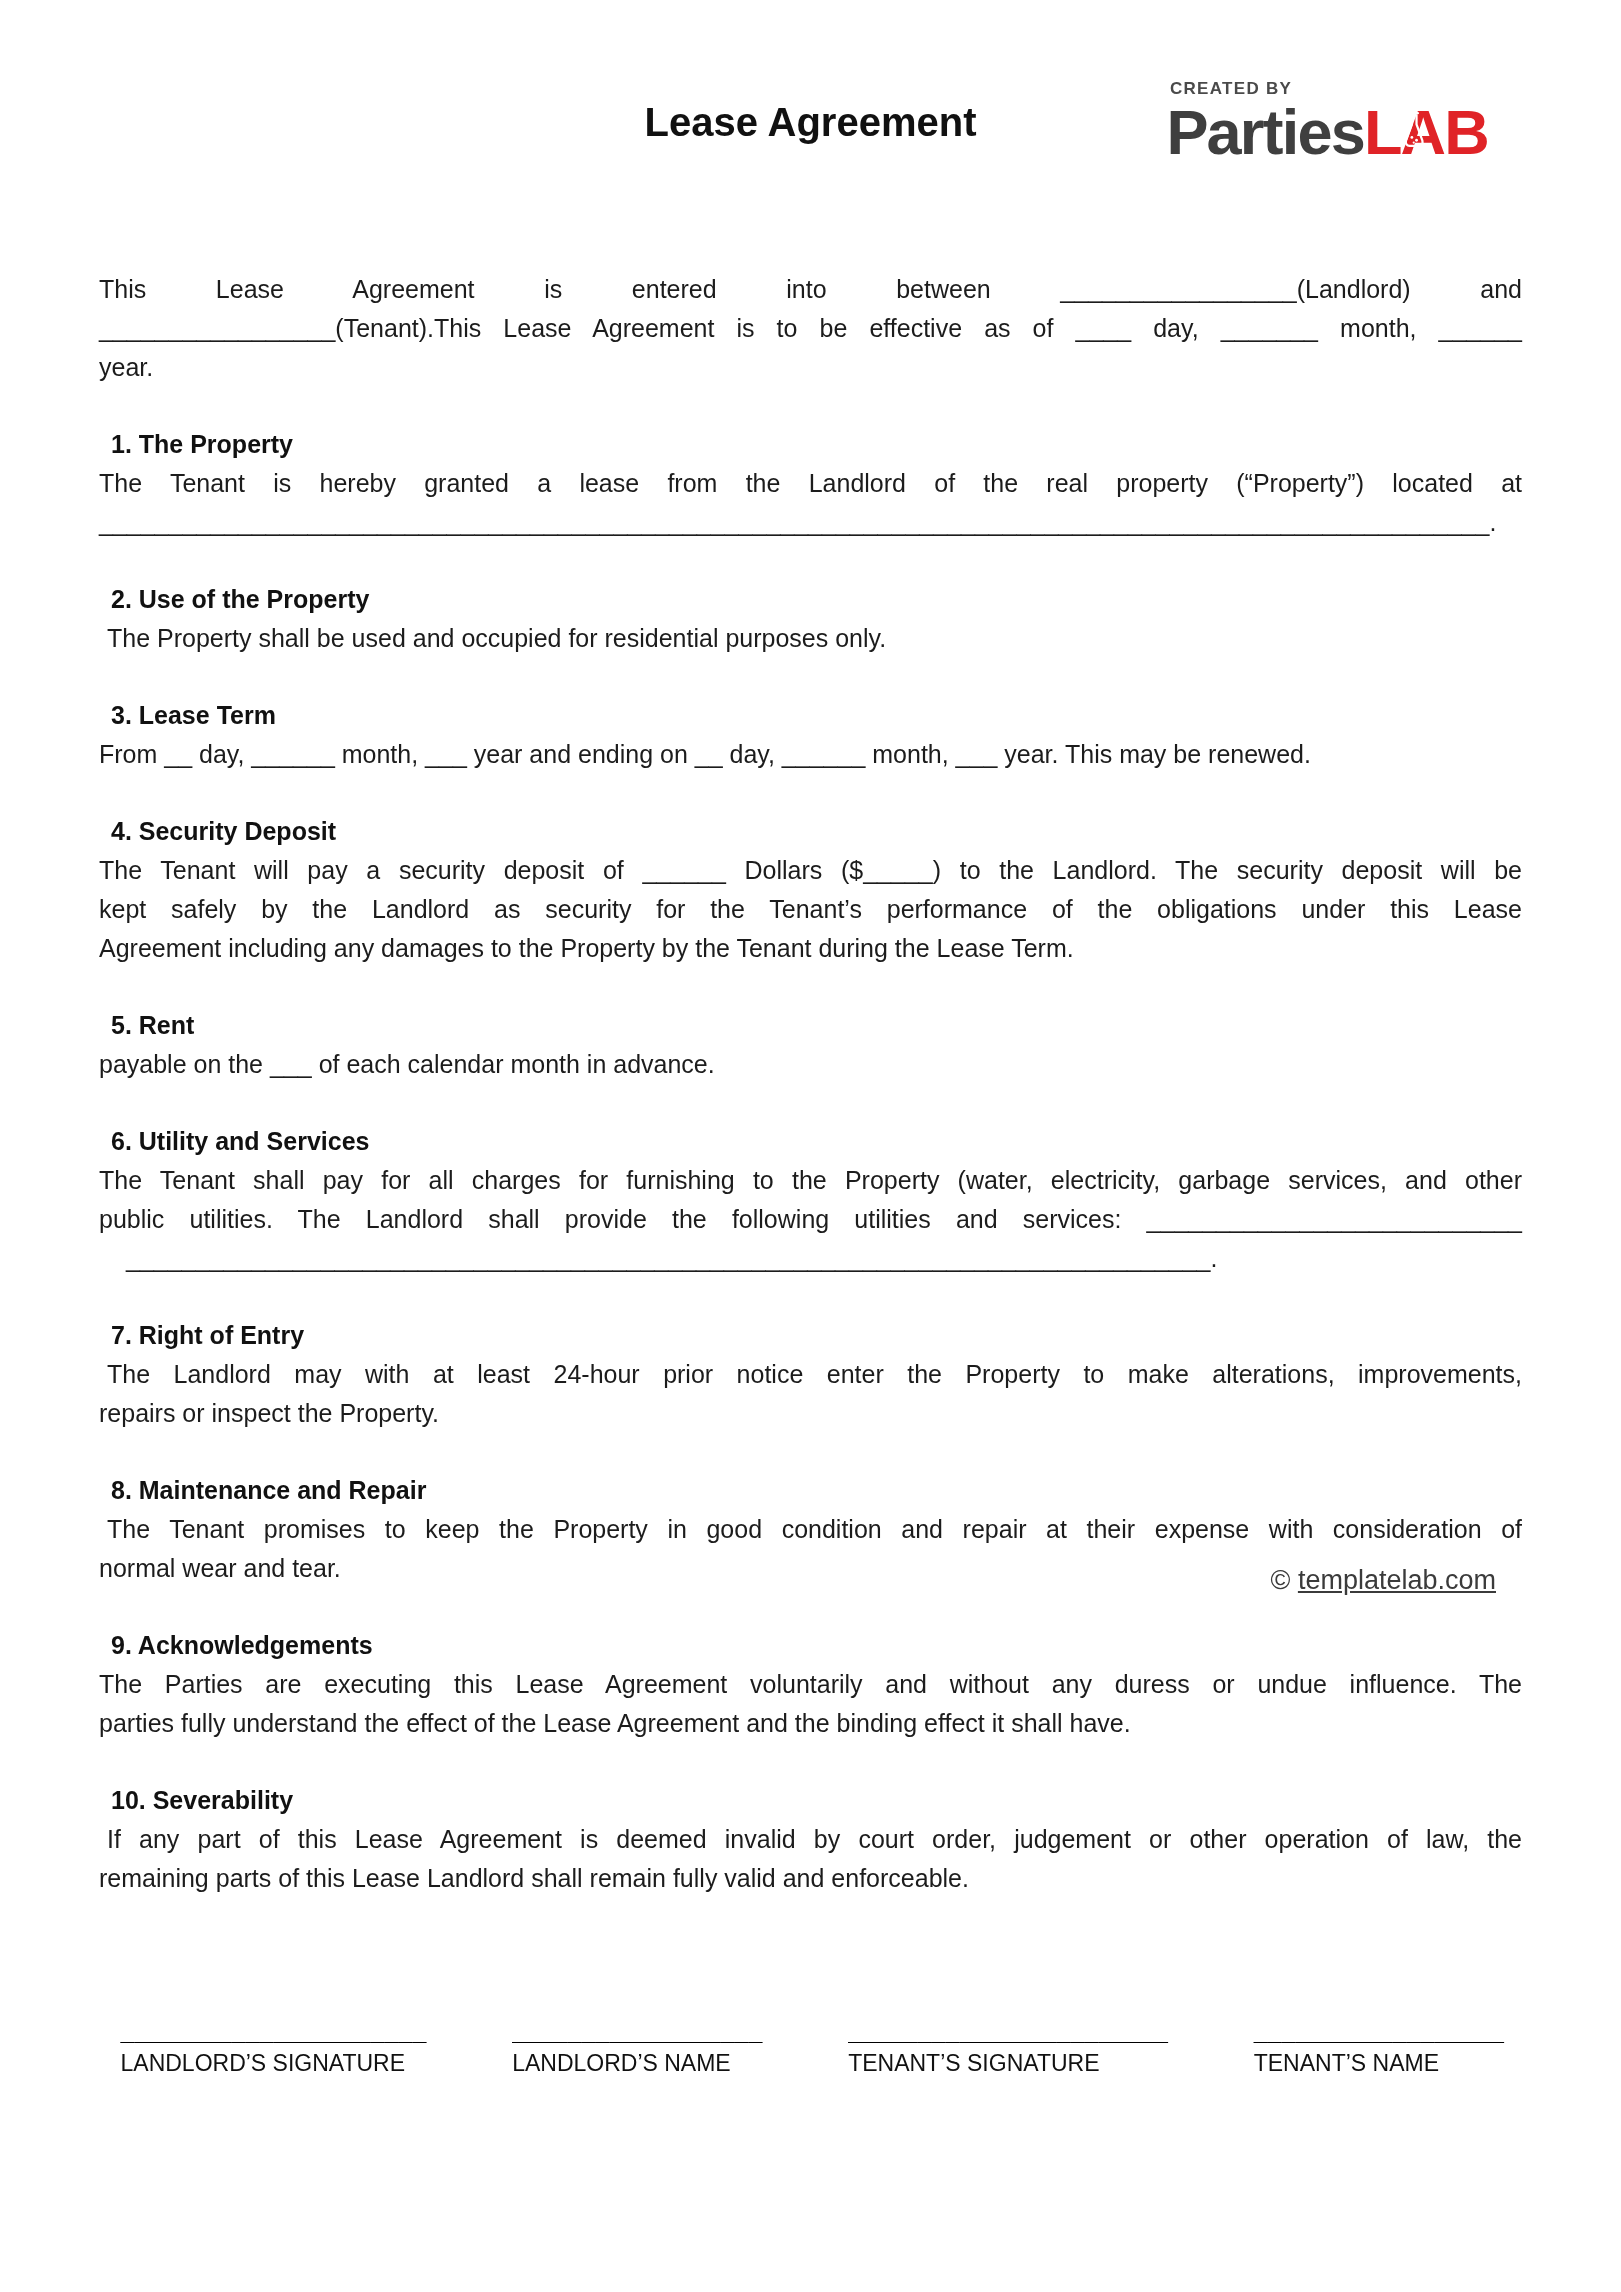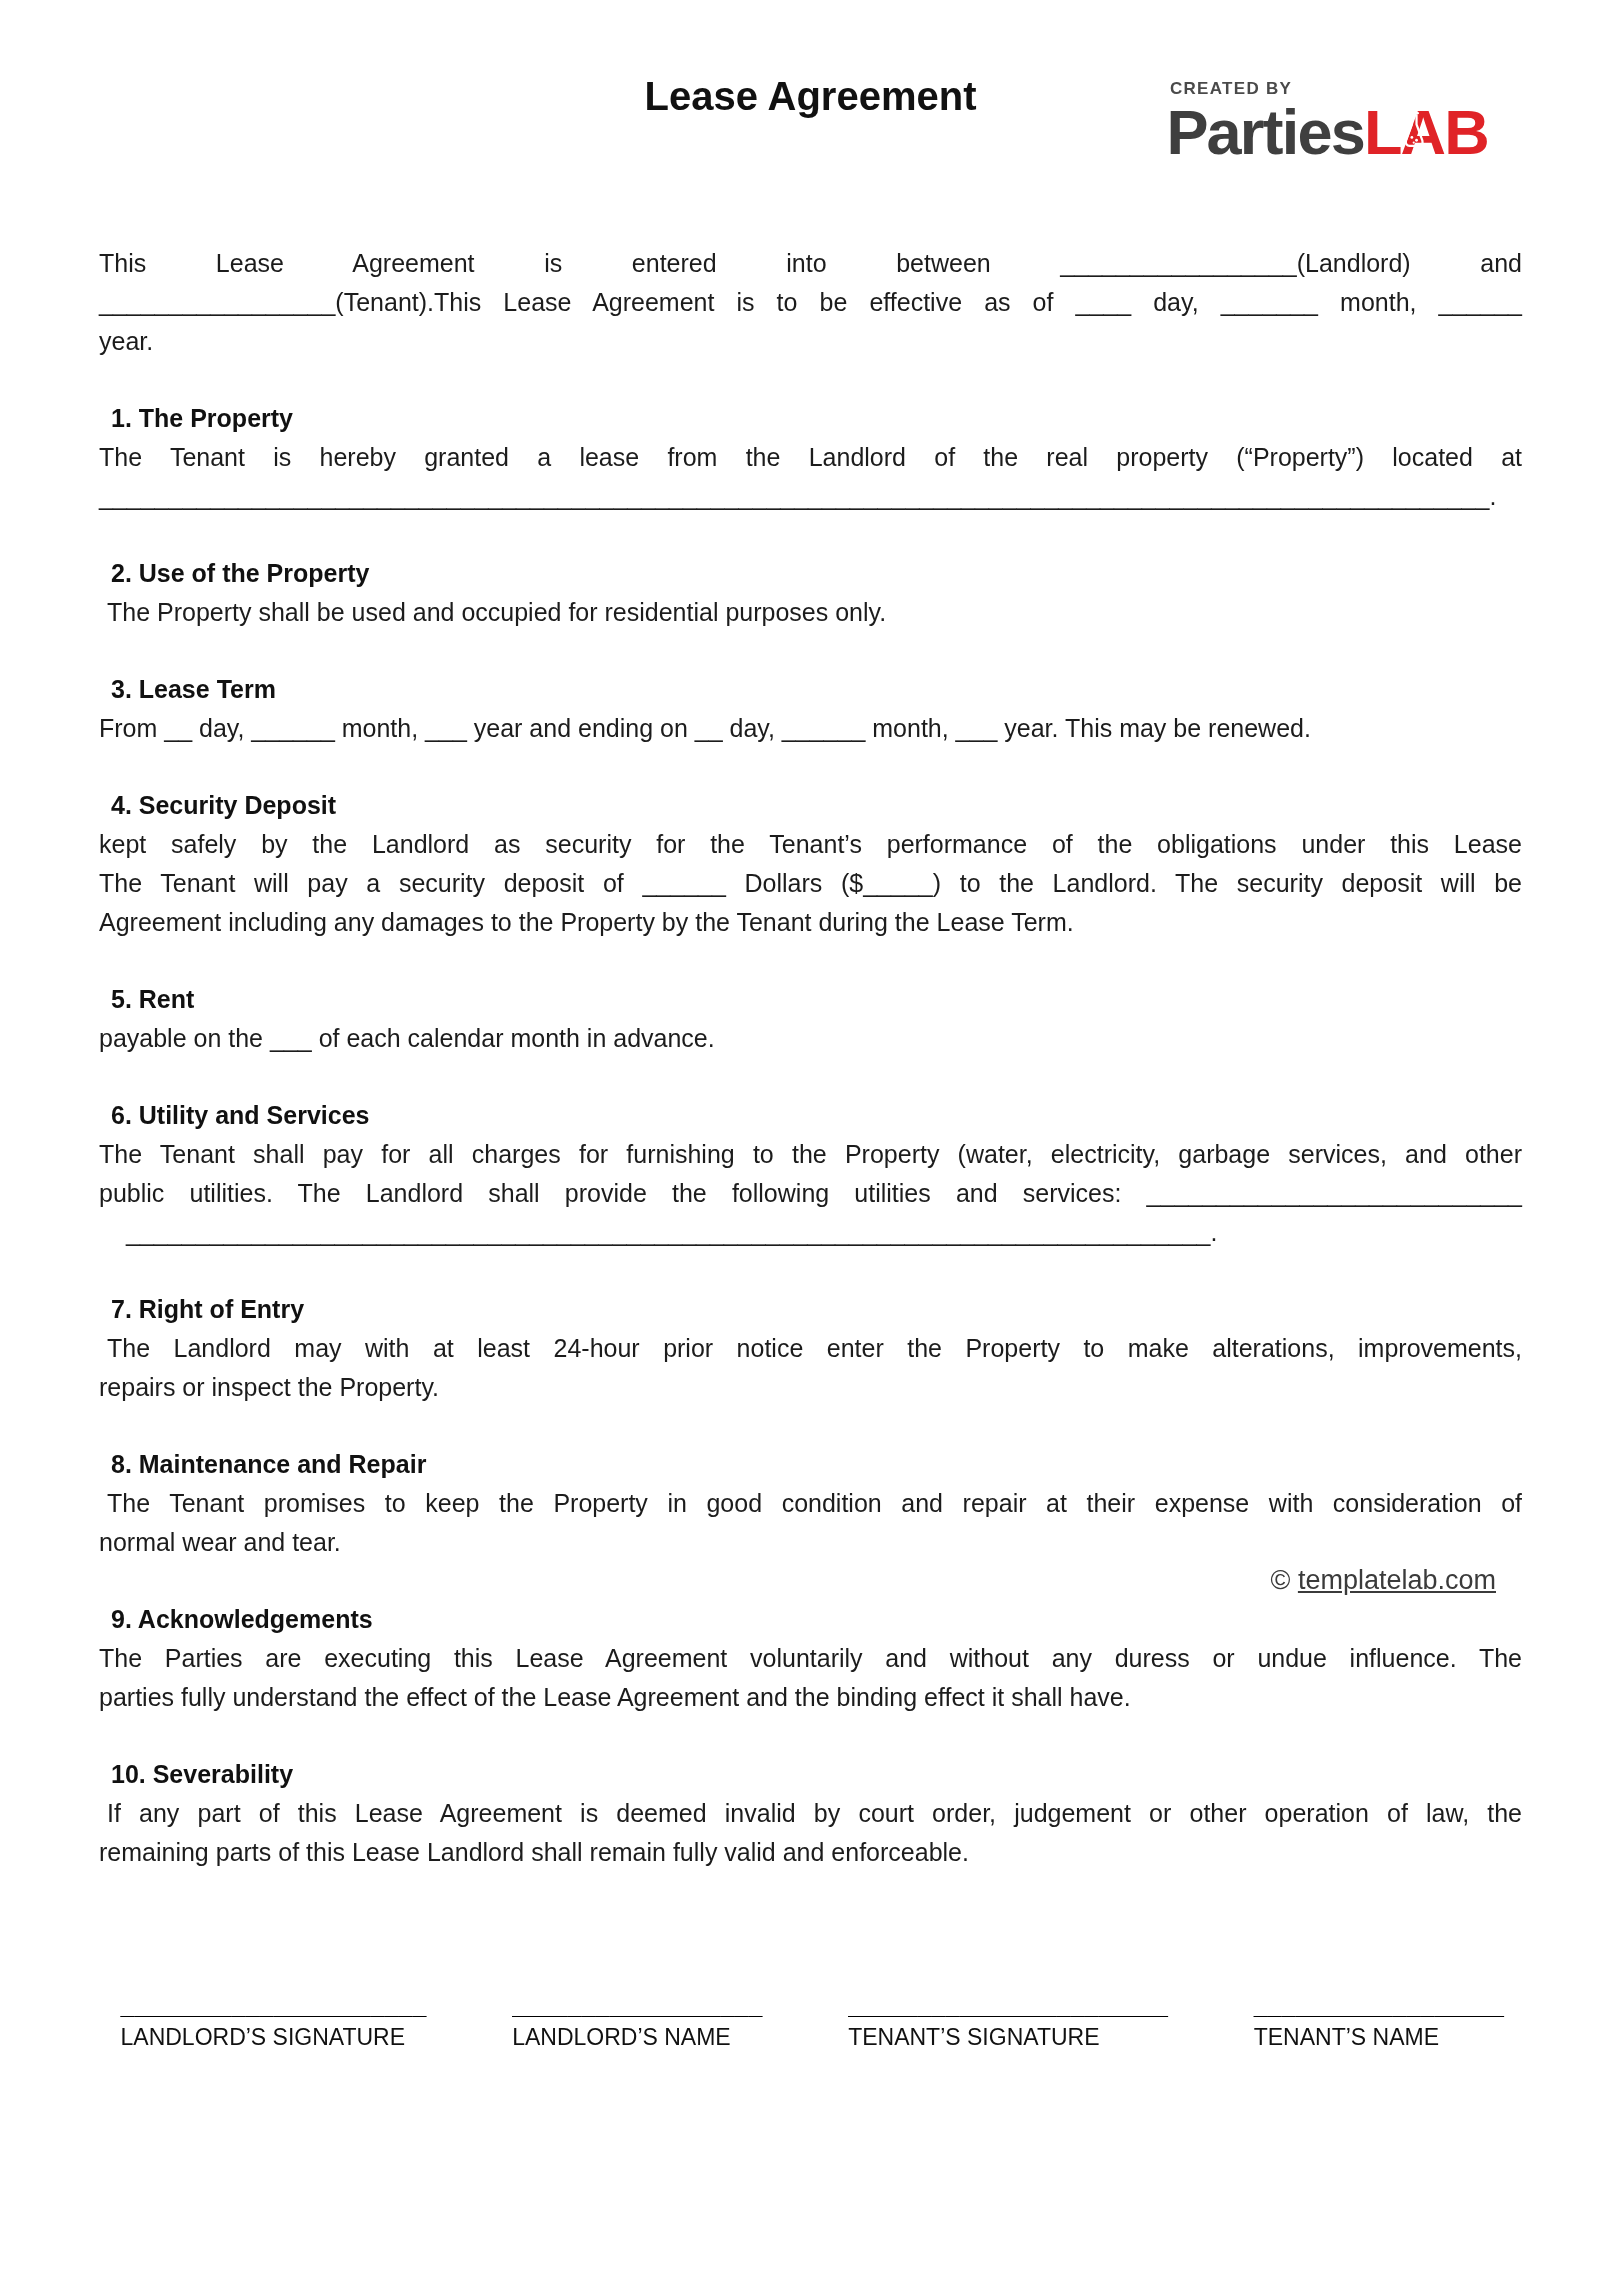--- a/index.html
+++ b/index.html
@@ -48,21 +48,21 @@
     position: absolute;
     left: 39px;
     top: 11.6px;
     width: 22.4px;
     height: 38px;
     pointer-events: none;
   }
   
   .title {
     margin: 0;
-    padding-top: 73px;
+    padding-top: 99px;
     text-align: center;
     font-size: 40px;
     line-height: 47px;
     font-weight: bold;
     color: #111111;
   }
   
   .intro { margin-top: 124px; }
   .line {
     font-size: 25px;
@@ -156,22 +156,22 @@
     <div class="line ind">The Property shall be used and occupied for residential purposes only.</div>
   </section>
 
   <section>
     <h2 class="sec-h">3. Lease Term</h2>
     <div class="line">From __ day, ______ month, ___ year and ending on __ day, ______ month, ___ year. This may be renewed.</div>
   </section>
 
   <section>
     <h2 class="sec-h">4. Security Deposit</h2>
+    <div class="line j">The Tenant will pay a security deposit of ______ Dollars ($_____) to the Landlord. The security deposit will be</div>
     <div class="line j">kept safely by the Landlord as security for the Tenant’s performance of the obligations under this Lease</div>
-    <div class="line j">The Tenant will pay a security deposit of ______ Dollars ($_____) to the Landlord. The security deposit will be</div>
     <div class="line">Agreement including any damages to the Property by the Tenant during the Lease Term.</div>
   </section>
 
   <section>
     <h2 class="sec-h">5. Rent</h2>
     <div class="line">payable on the ___ of each calendar month in advance.</div>
   </section>
 
   <section>
     <h2 class="sec-h">6. Utility and Services</h2>

